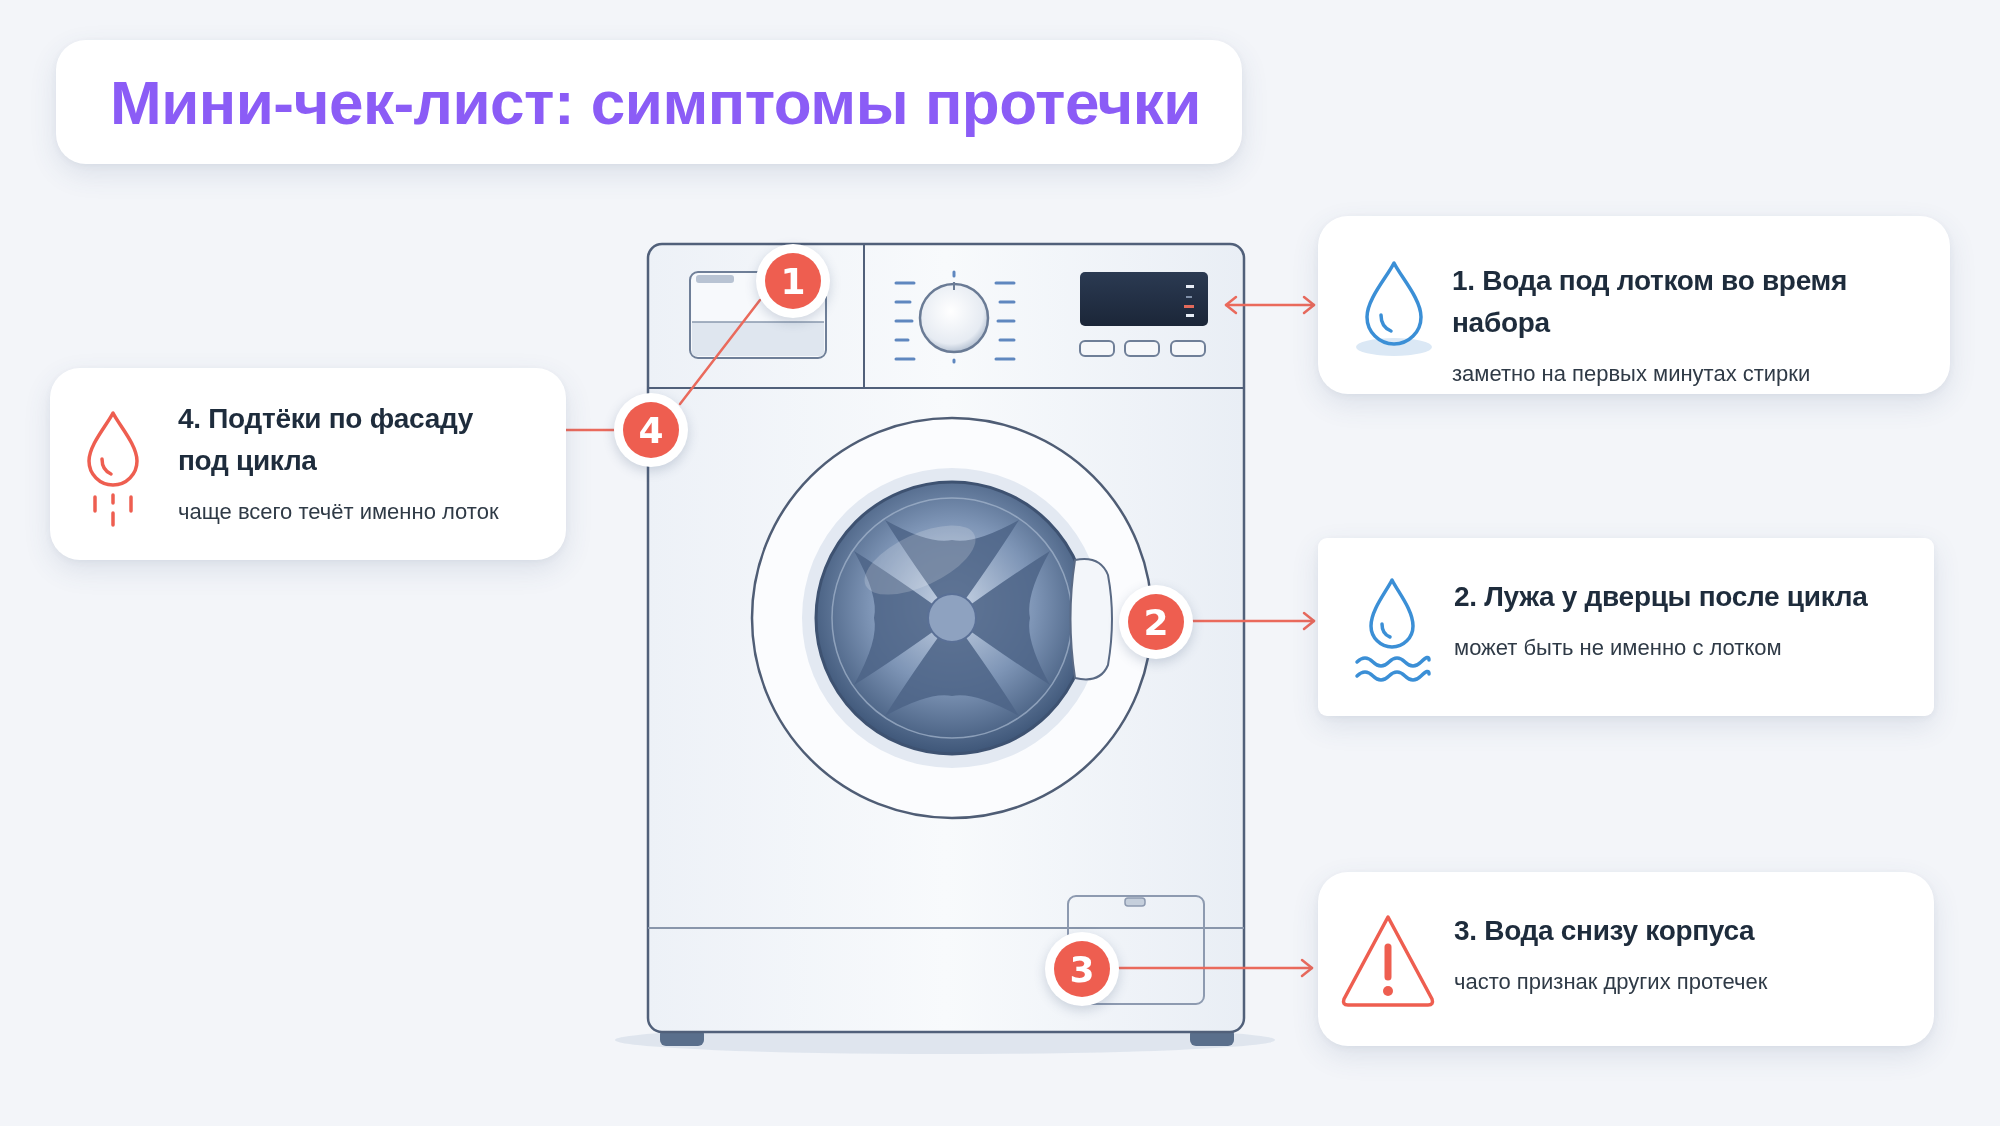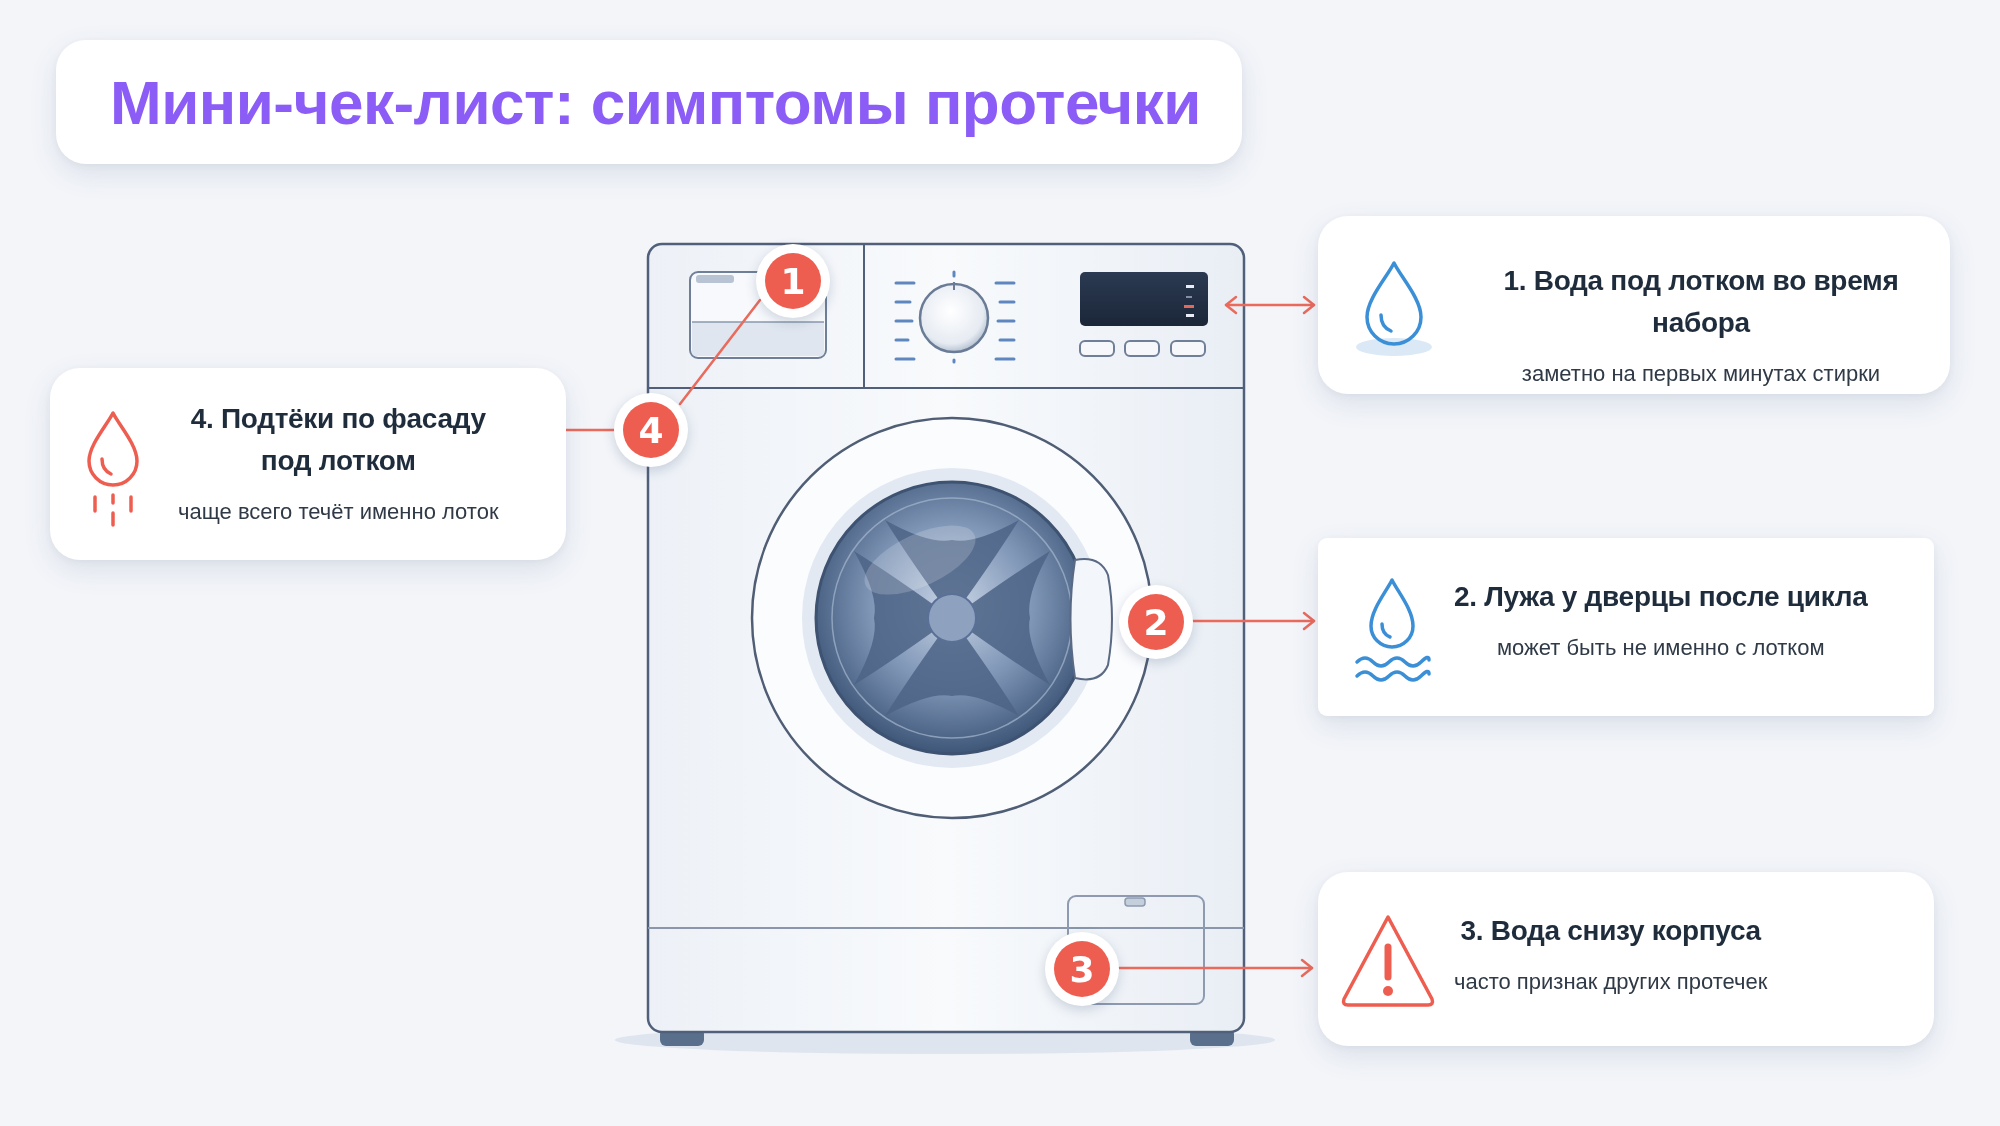--- a/index.html
+++ b/index.html
@@ -17,21 +17,21 @@
     box-shadow: 0 10px 28px rgba(60, 80, 120, 0.12), 0 2px 6px rgba(60,80,120,0.06);
   }
   .title-card {
     left: 56px; top: 40px; width: 1186px; height: 124px;
     display: flex; align-items: center; padding-left: 54px;
   }
   .title-card h1 {
     font-size: 62px; font-weight: 700; color: #8b5cf6; letter-spacing: -0.5px;
   }
   .info-card {
-    display: flex; align-items: center; text-align: center;
+    display: flex; align-items: center;
   }
   .info-card .icon-wrap {
     position: absolute; display: flex; align-items: center; justify-content: center;
   }
   .info-card .text {
     position: absolute;
   }
   .info-card .head {
     font-size: 28px; font-weight: 700; color: #1e2c3c; line-height: 42px; letter-spacing: -0.3px;
   }
@@ -256,16 +256,16 @@
       <path d="M40 6 C34 18 16 38 16 54 A24 24 0 0 0 64 54 C64 38 46 18 40 6 Z" fill="none" stroke="#ee5e50" stroke-width="3.5" stroke-linejoin="round"></path>
       <path d="M29 52 Q29 63 38 67" fill="none" stroke="#ee5e50" stroke-width="3.5" stroke-linecap="round"></path>
       <line x1="22" y1="90" x2="22" y2="104" stroke="#ee5e50" stroke-width="3.5" stroke-linecap="round"></line>
       <line x1="40" y1="88" x2="40" y2="96" stroke="#ee5e50" stroke-width="3.5" stroke-linecap="round"></line>
       <line x1="40" y1="106" x2="40" y2="118" stroke="#ee5e50" stroke-width="3.5" stroke-linecap="round"></line>
       <line x1="58" y1="90" x2="58" y2="104" stroke="#ee5e50" stroke-width="3.5" stroke-linecap="round"></line>
     </svg>
   </div>
   <div class="text">
     <div class="head">4. Подтёки по фасаду</div>
-    <div class="head">под лотком</div>
+    <div class="head">под цикла</div>
     <div class="sub">чаще всего течёт именно лоток</div>
   </div>
 </div>
 
 </body></html>

